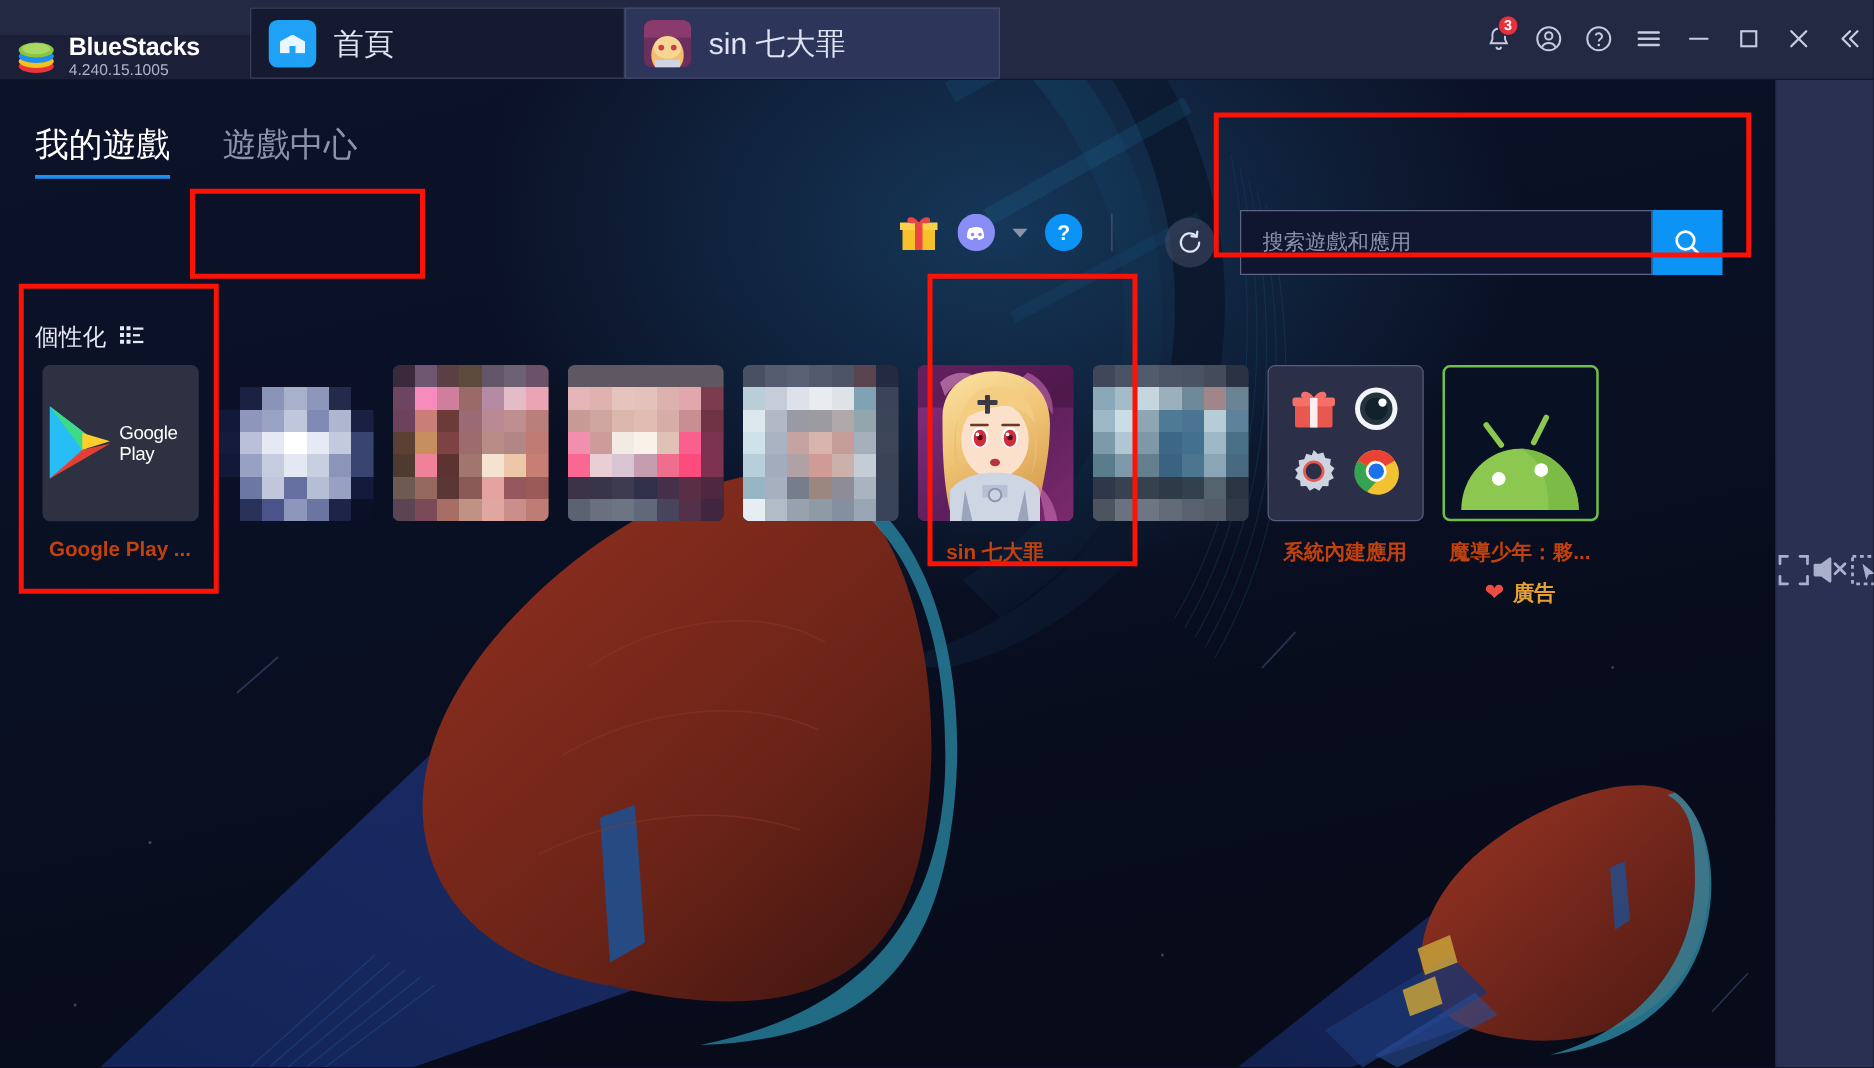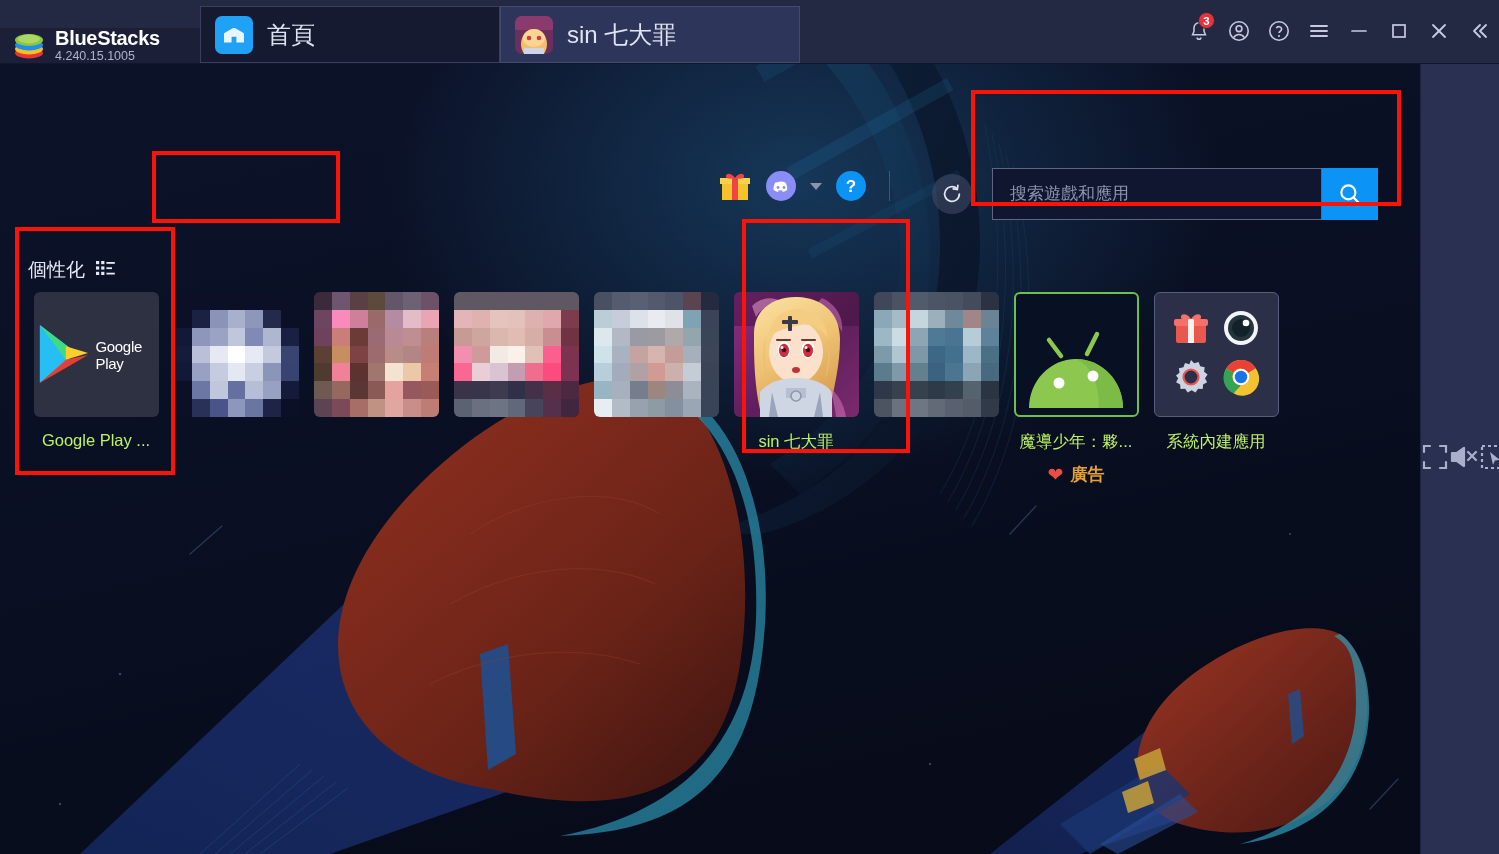--- a/index.html
+++ b/index.html
@@ -122,21 +122,21 @@
   .section-hd {
     position: absolute; left: 28px; top: 193px;
     display: flex; align-items: center; gap: 11px;
   }
   .section-title { color: #e6e9f5; font-size: 19px; }
 
   .grid { position: absolute; left: 26px; top: 228px; display: flex; gap: 0; }
   .tile { width: 140px; display: flex; flex-direction: column; align-items: center; }
   .tile-icon { width: 125px; height: 125px; border-radius: 6px; overflow: hidden; position: relative; }
   .tile-label {
-    margin-top: 14px; color: #bef264; font-size: 16.5px; font-weight: normal;
+    margin-top: 14px; color: #c2410c; font-size: 16.5px; font-weight: bold;
     white-space: nowrap; text-align: center;
   }
   .tile-sub { margin-top: 10px; display: flex; align-items: center; gap: 7px; }
   .tile-sub .ad { color: #e5a234; font-size: 17px; font-weight: bold; }
   .heart { color: #f04b43; font-size: 19px; line-height: 1; }
 
   
   .gp { background: #2d3142; display: flex; flex-direction: row;
         align-items: center; justify-content: center; gap: 4px; }
   .gp-word { color: #fff; font-size: 15px; letter-spacing: -0.3px; }
@@ -344,20 +344,24 @@
       <g fill="#8fb0d8" opacity="0.35">
         <circle cx="120" cy="610" r="1.3"></circle>
           <circle cx="930" cy="700" r="1.2"></circle>
         <circle cx="1290" cy="470" r="1.1"></circle>
           <circle cx="60" cy="740" r="1.2"></circle>
       </g>
     </svg>
 
     <div class="content">
 
+      <div class="tabbar">
+        <div class="ctab sel">我的遊戲</div>
+        <div class="ctab unsel">遊戲中心</div>
+      </div>
 
       <div class="toolicons">
         <div class="ti">
           <svg width="34" height="32" viewBox="0 0 34 32">
             <path d="M4 13h26v17H4z" fill="#f5c22b"></path>
             <path d="M2 8h30v6H2z" fill="#f7d14a"></path>
             <rect x="14" y="8" width="6" height="22" fill="#ef4444"></rect>
             <path d="M17 8C13 2 7 3 8 7c.6 2 5 2 9 1z" fill="#ef4444"></path>
             <path d="M17 8c4-6 10-5 9-1-.6 2-5 2-9 1z" fill="#ef4444"></path>
           </svg>
@@ -760,40 +764,20 @@
                 <rect x="3" y="6" width="1" height="1" fill="#626a78"></rect>
               <rect x="4" y="6" width="1" height="1" fill="#596170"></rect>
                 <rect x="5" y="6" width="1" height="1" fill="#545c6a"></rect>
               <rect x="6" y="6" width="1" height="1" fill="#313a48"></rect>
             </svg>
           </div>
           <div class="tile-label"></div>
         </div>
 
         <div class="tile">
-          <div class="tile-icon droid">
-            <svg width="110" height="105" viewBox="0 0 110 105">
-              <g fill="#8cc750">
-                <line x1="28" y1="30" x2="40" y2="46" stroke="#8cc750" stroke-width="4.5" stroke-linecap="round"></line>
-                <line x1="76" y1="24" x2="66" y2="44" stroke="#8cc750" stroke-width="4.5" stroke-linecap="round"></line>
-                <path d="M8 98c0-27 21-49 47-49s47 22 47 49z"></path>
-              </g>
-              <path d="M55 49c26 0 47 22 47 49H78C78 72 70 56 55 49z" fill="#7ab845" opacity="0.85"></path>
-              <circle cx="38" cy="73" r="5.5" fill="#ffffff"></circle>
-              <circle cx="72" cy="66" r="5.5" fill="#ffffff"></circle>
-            </svg>
-          </div>
-          <div class="tile-label">魔導少年：夥...</div>
-          <div class="tile-sub">
-            <span class="heart">❤</span>
-            <span class="ad">廣告</span>
-          </div>
-        </div>
-
-        <div class="tile">
           <div class="tile-icon sysapps">
             <span>
               <svg width="40" height="40" viewBox="0 0 40 40">
                 <rect x="5" y="16" width="30" height="19" rx="2" fill="#e8584f"></rect>
                 <rect x="3" y="11" width="34" height="7" rx="2" fill="#f47068"></rect>
                 <rect x="17" y="11" width="6" height="24" fill="#fdf0ee"></rect>
                 <path d="M20 11c-5-7-11-5-10-1 .6 2 5 2 10 1z" fill="#f47068"></path>
                 <path d="M20 11c5-7 11-5 10-1-.6 2-5 2-10 1z" fill="#f47068"></path>
               </svg>
             </span>
@@ -822,20 +806,40 @@
                 <path d="M20 28.5a8.5 8.5 0 0 0 7.4-12.7h7.3A17 17 0 0 1 12.7 36.5z" fill="#34a353" opacity="0"></path>
                 <path d="M34.7 11.5A17 17 0 0 1 12.7 36.5L20 28.5a8.5 8.5 0 0 0 7.4-12.7z" fill="#f2c230"></path>
                 <circle cx="20" cy="20" r="8.3" fill="#ffffff"></circle>
                 <circle cx="20" cy="20" r="6.2" fill="#1a73e8"></circle>
               </svg>
             </span>
           </div>
           <div class="tile-label">系統內建應用</div>
         </div>
 
+        <div class="tile">
+          <div class="tile-icon droid">
+            <svg width="110" height="105" viewBox="0 0 110 105">
+              <g fill="#8cc750">
+                <line x1="28" y1="30" x2="40" y2="46" stroke="#8cc750" stroke-width="4.5" stroke-linecap="round"></line>
+                <line x1="76" y1="24" x2="66" y2="44" stroke="#8cc750" stroke-width="4.5" stroke-linecap="round"></line>
+                <path d="M8 98c0-27 21-49 47-49s47 22 47 49z"></path>
+              </g>
+              <path d="M55 49c26 0 47 22 47 49H78C78 72 70 56 55 49z" fill="#7ab845" opacity="0.85"></path>
+              <circle cx="38" cy="73" r="5.5" fill="#ffffff"></circle>
+              <circle cx="72" cy="66" r="5.5" fill="#ffffff"></circle>
+            </svg>
+          </div>
+          <div class="tile-label">魔導少年：夥...</div>
+          <div class="tile-sub">
+            <span class="heart">❤</span>
+            <span class="ad">廣告</span>
+          </div>
+        </div>
+
       </div>
 
       <div class="annot" style="left:152px; top:87px; width:188px; height:72px;"></div>
       <div class="annot" style="left:971px; top:26px; width:430px; height:116px;"></div>
       <div class="annot" style="left:15px; top:163px; width:160px; height:248px;"></div>
       <div class="annot" style="left:742px; top:155px; width:168px; height:234px;"></div>
 
     </div>
   </div>
 

